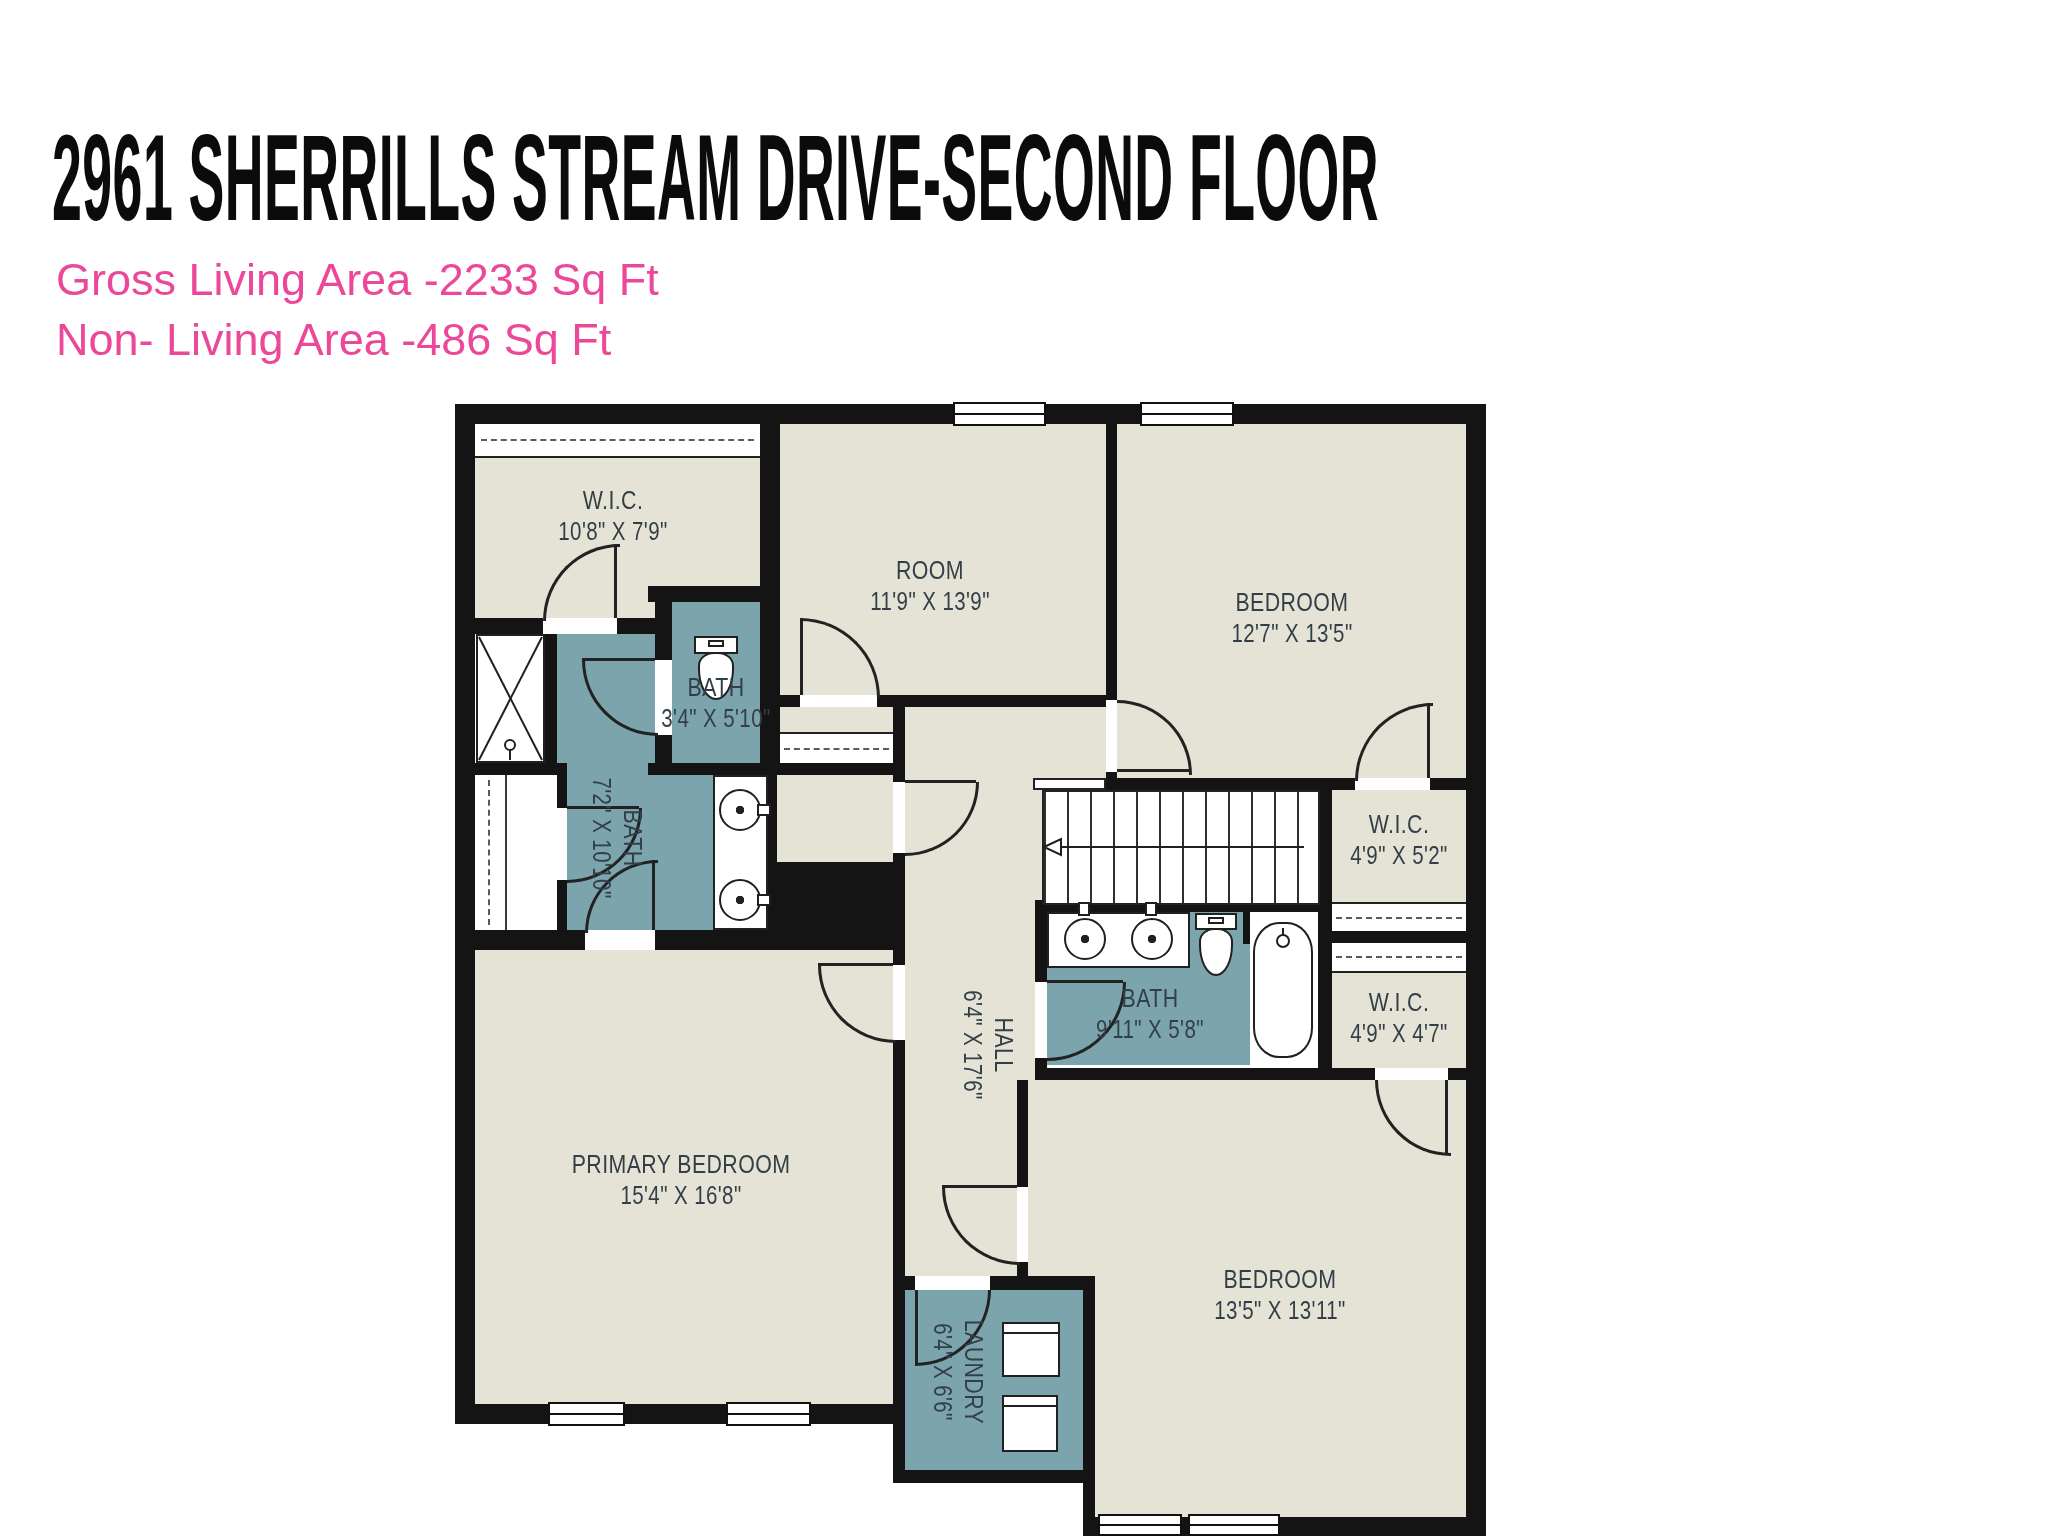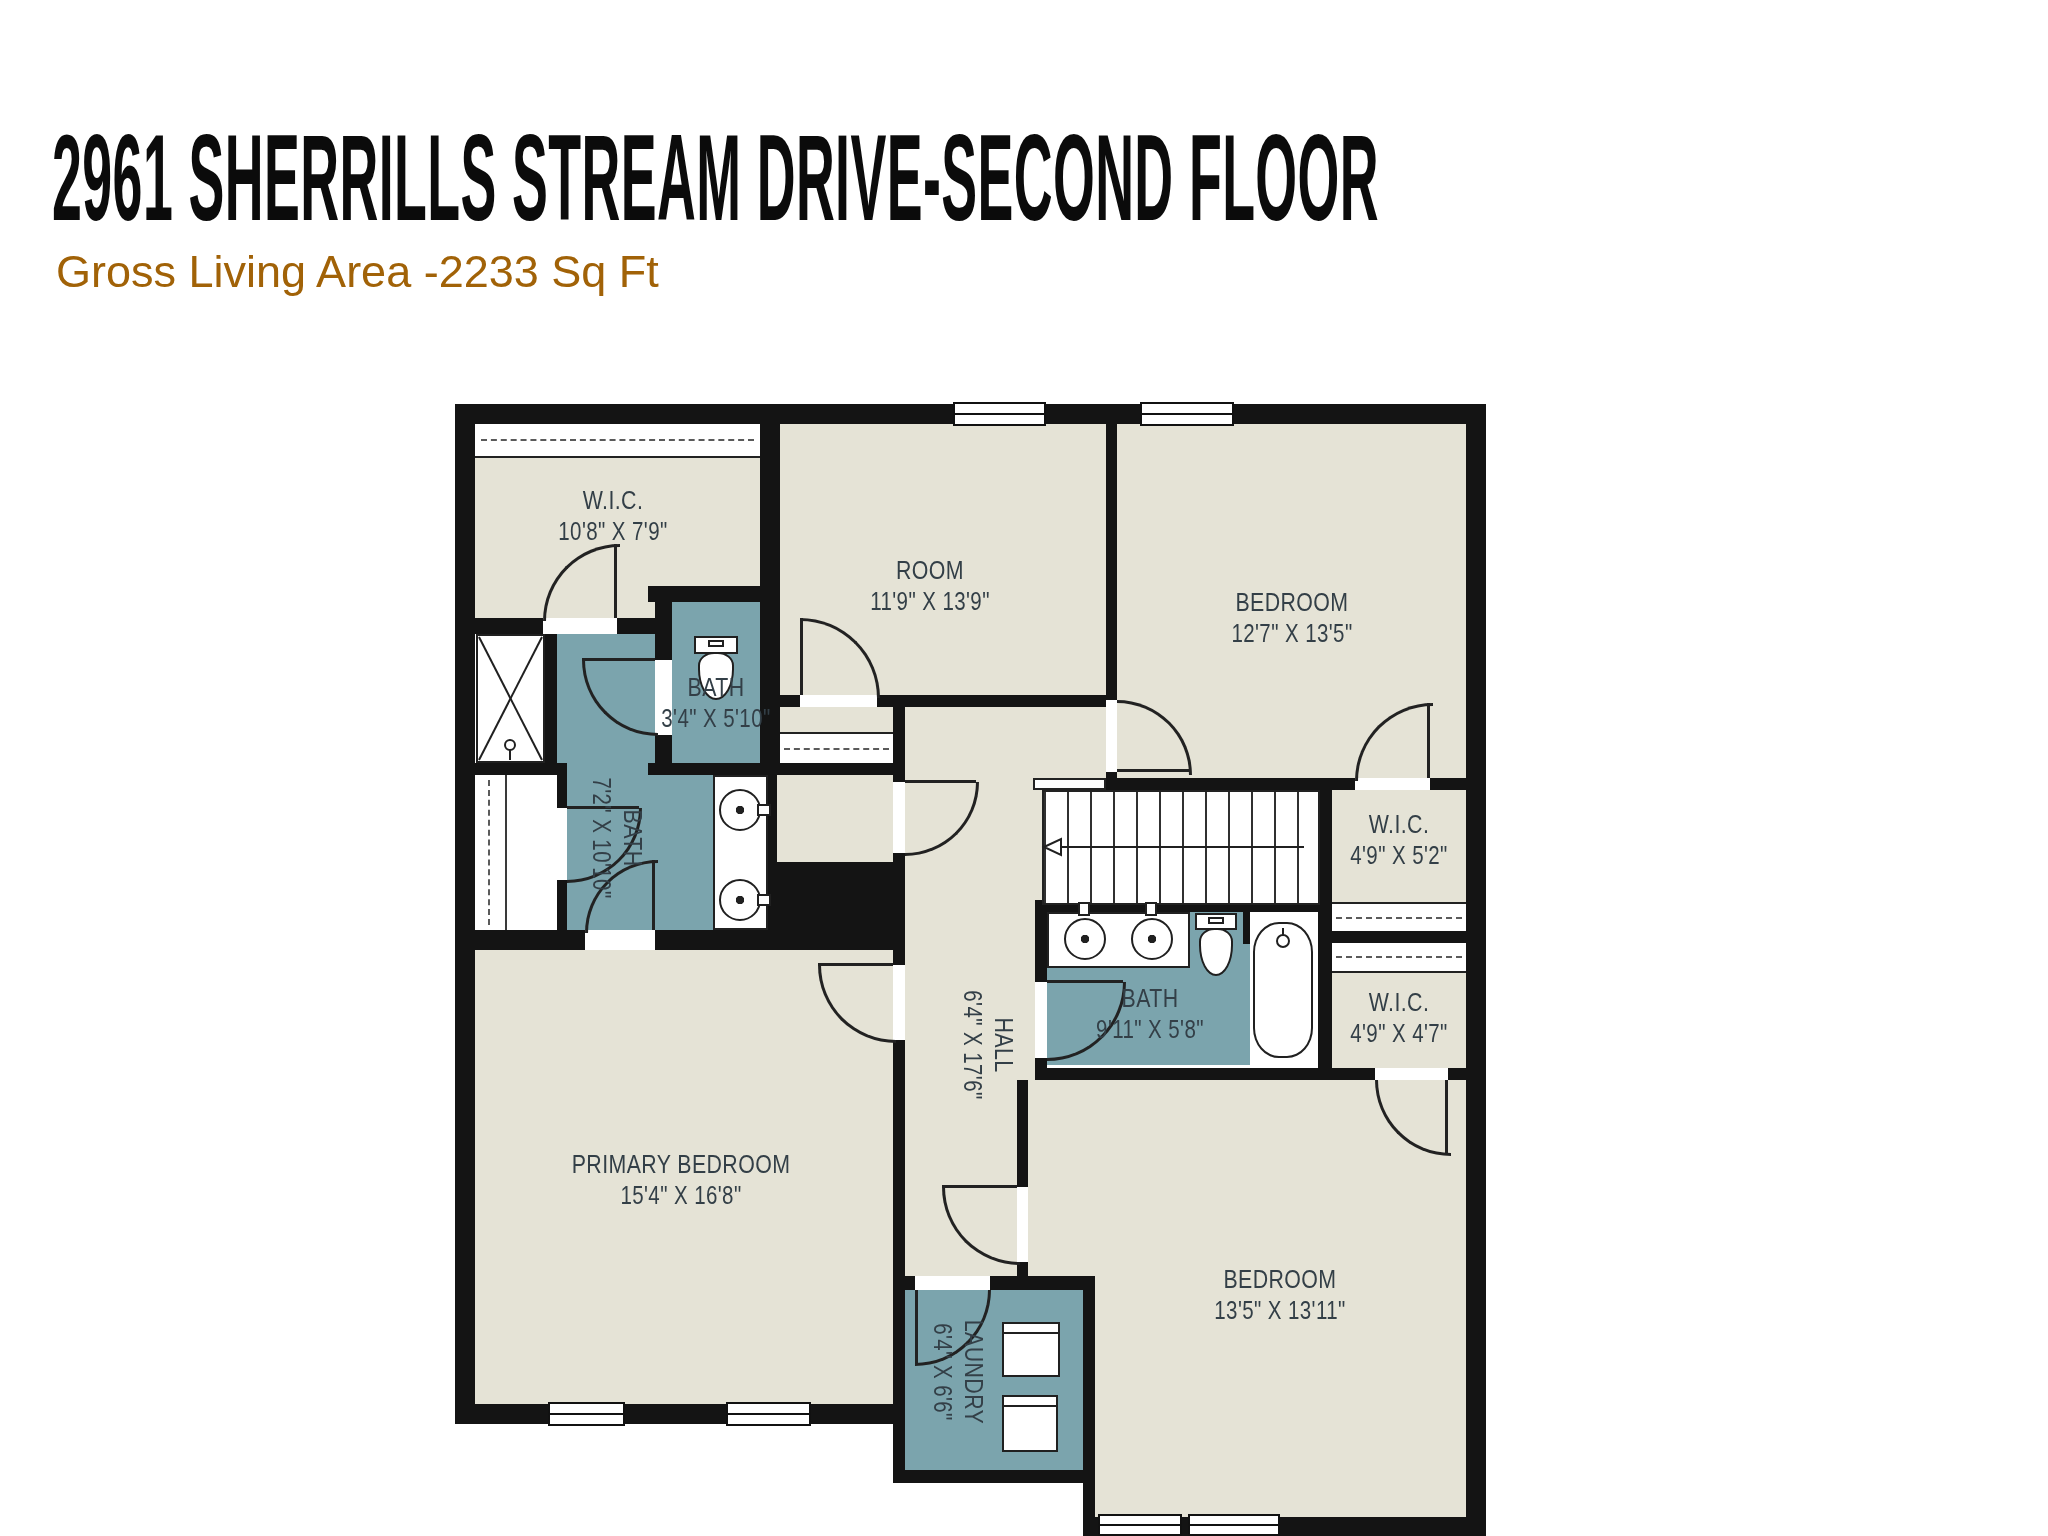--- a/index.html
+++ b/index.html
@@ -1,21 +1,21 @@
 <!DOCTYPE html>
 <html style="--beige: #e5e3d6; --teal: #7ba4ad; --wall: #141414; --line: #222222; --lbltxt: #333f47;"><head>
 <meta charset="utf-8">
 <style>
   html,body{margin:0;padding:0;background:#fff;}
   .page{position:relative;width:2048px;height:1536px;background:#fff;overflow:hidden;
         font-family:"Liberation Sans",sans-serif;}
   .title{position:absolute;left:52px;top:108px;font-size:122px;font-weight:800;
          color:#0b0b0b;white-space:nowrap;transform:scaleX(0.44);transform-origin:0 0;
          letter-spacing:1px;}
-  .subtitle{position:absolute;left:56px;font-size:45px;color:#a16207;white-space:nowrap;}
+  .subtitle{position:absolute;left:56px;font-size:45px;color:#ec4899;white-space:nowrap;margin-top:8px;}
   .s1{top:246px;} .s2{top:306px;}
   .plan{position:absolute;left:0;top:0;width:2048px;height:1536px;}
   .plan i,.plan .bx{position:absolute;display:block;}
   .w{background:var(--wall);}
   .f{background:var(--beige);}
   .t{background:var(--teal);}
   .wh{background:#fff;}
   .sill{background:#fff;}
   .arc{position:absolute;border:0 solid var(--line);background:transparent;}
   .tl{border-top-width:3px;border-left-width:3px;border-top-left-radius:100%;}
@@ -41,20 +41,21 @@
   .lbl.rot{transform:translate(-50%,-50%) rotate(90deg) scaleX(0.82);}
   .lbl .dims{font-size:25px;}
   svg.ovl{position:absolute;left:0;top:0;pointer-events:none;}
 </style>
 </head>
 <body>
 
 <div class="page">
   <div class="title">2961 SHERRILLS STREAM DRIVE-SECOND FLOOR</div>
   <div class="subtitle s1">Gross Living Area -2233 Sq Ft</div>
+  <div class="subtitle s2">Non- Living Area -486 Sq Ft</div>
 
   <div class="plan">
 
     <i class="f" style="left:475px;top:424px;width:285px;height:194px"></i>
     <i class="f" style="left:780px;top:424px;width:326px;height:271px"></i>
     <i class="f" style="left:1117px;top:424px;width:349px;height:354px"></i>
     <i class="t" style="left:672px;top:602px;width:88px;height:161px"></i>
     <i class="t" style="left:557px;top:634px;width:98px;height:296px"></i>
     <i class="t" style="left:655px;top:775px;width:58px;height:155px"></i>
     <i class="f" style="left:777px;top:775px;width:116px;height:87px"></i>

